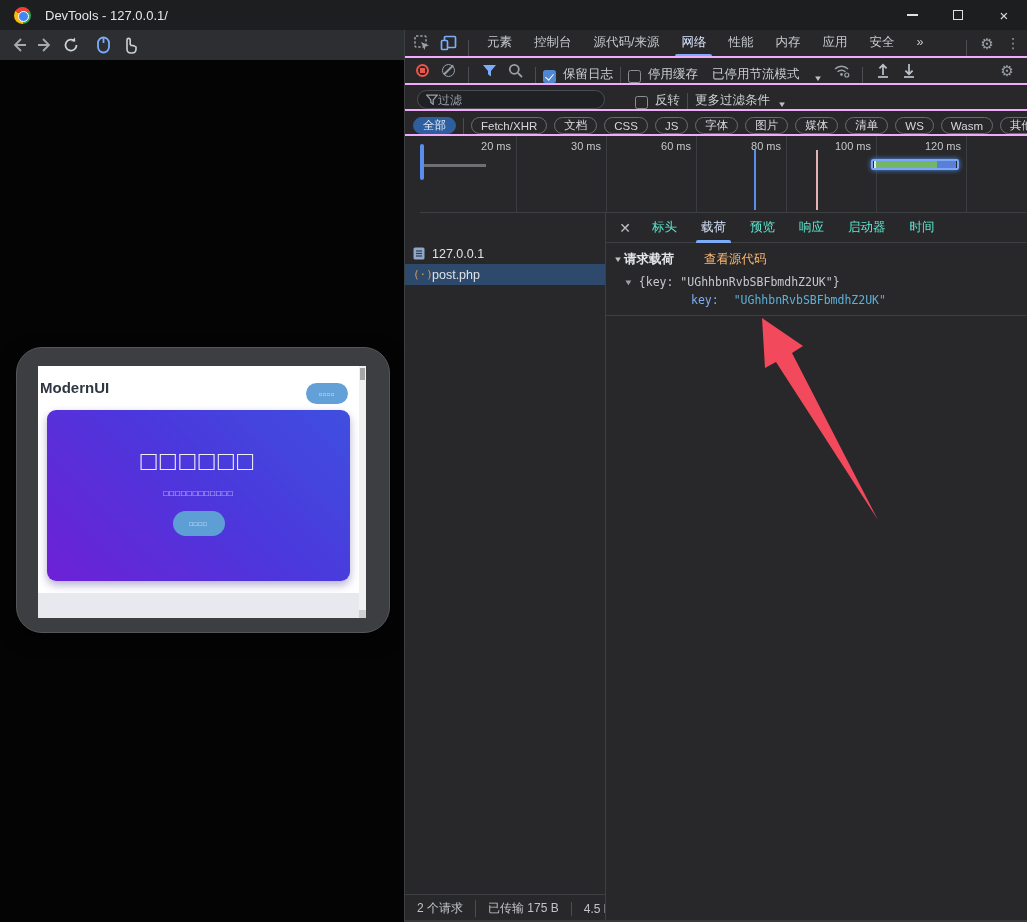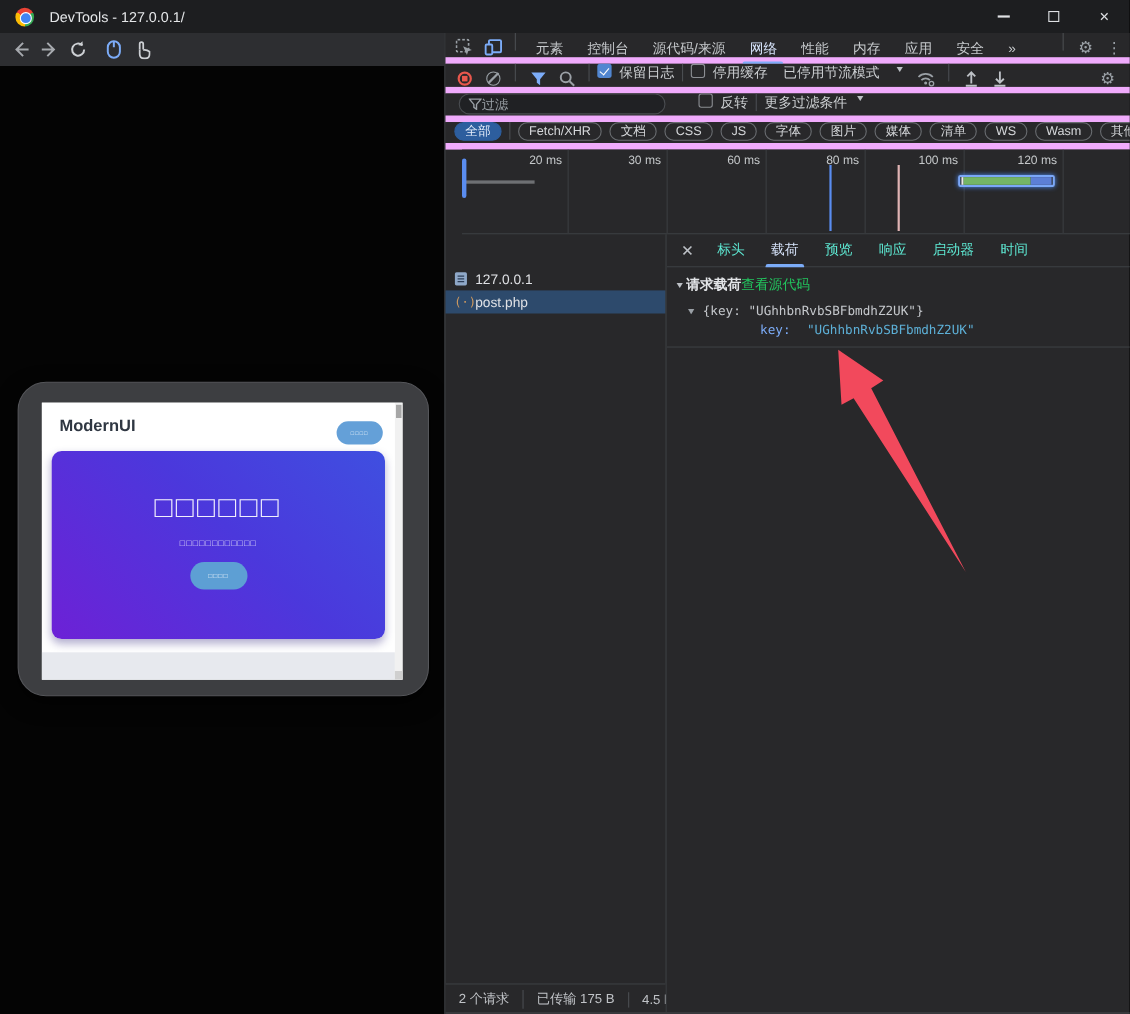--- a/index.html
+++ b/index.html
@@ -31,21 +31,21 @@
     outline:none; font-family:"Liberation Sans", sans-serif; }
 
   
   .page { position:absolute; left:0; top:60px; width:404px; height:862px; background:#040404; }
   .tablet { position:absolute; left:16px; top:287px; width:374px; height:286px;
     background:#3d3e41; border-radius:26px; border:1px solid #55565a;
     box-shadow:0 6px 18px rgba(0,0,0,.6); }
   .tab-screen { position:absolute; left:21px; top:18px; width:328px; height:252px;
     background:#ffffff; overflow:hidden; }
   .site-header { position:absolute; left:0; top:0; width:321px; height:44px; background:#fff; }
-  .brand { position:absolute; left:16px; top:13px; font-size:15px; font-weight:bold; color:#2f3742; }
+  .brand { position:absolute; left:2px; top:13px; font-size:15px; font-weight:bold; color:#2f3742; }
   .hdr-btn { position:absolute; left:268px; top:17px; width:42px; height:21px; border-radius:11px;
     background:#64a0d8; color:#eef4fb; font-size:5px; letter-spacing:1px; border:none;
     display:flex; align-items:center; justify-content:center; }
   .hero { position:absolute; left:9px; top:44px; width:303px; height:171px; border-radius:9px;
     background:linear-gradient(45deg,#6d21d6 0%, #4b38dc 55%, #3f4fe0 100%);
     display:flex; flex-direction:column; align-items:center; box-shadow:0 4px 8px rgba(40,30,120,.35); }
   .hero-title { margin-top:38px; color:rgba(255,255,255,.92); font-size:27px; letter-spacing:3px;
     line-height:1; }
   .hero-sub { margin-top:14px; color:rgba(255,255,255,.85); font-size:8px; letter-spacing:1px; }
   .hero-btn { margin-top:13px; width:52px; height:25px; border-radius:13px; background:#5d9fd4;
@@ -54,22 +54,22 @@
   .below-strip { position:absolute; left:0; top:227px; width:321px; height:25px; background:#e7e9ee; }
   .site-scrollbar { position:absolute; right:0; top:0; width:7px; height:252px; background:#f1f1f1; }
   .site-thumb { position:absolute; left:1px; top:2px; width:5px; height:12px; background:#a6a6a6; }
   .site-sb-corner { position:absolute; left:0; bottom:0; width:7px; height:8px; background:#cfcfcf; }
 
   
   .devtools { position:absolute; left:404px; top:30px; width:623px; height:892px;
     background:#28282a; border-left:1px solid #3c4043; color:#c6c9cc; font-size:12.5px; }
   .devtools::after { content:""; position:absolute; left:0; bottom:0; width:623px; height:2px;
     background:#38393c; }
-  .dt-row { position:absolute; left:0; width:623px; border-bottom:6px solid #f0abfc;
-    display:flex; align-items:flex-start; background:#28282a; }
+  .dt-row { position:absolute; left:0; width:623px; border-bottom:2px solid #f0abfc;
+    display:flex; align-items:flex-end; background:#28282a; }
   .dt-tabbar { top:0; height:28px; }
   .dt-nettoolbar { top:28px; height:27px; }
   .dt-filterbar { top:55px; height:26px; }
   .dt-chipsbar { top:81px; height:25px; }
   .vdiv { width:1px; height:16px; background:#4a4d51; margin:0 7px; flex:0 0 auto; }
 
   .dt-tab { padding:0 2px; margin:0 9px; height:28px; display:flex; align-items:center;
     color:#c6c9cc; position:relative; white-space:nowrap; font-size:12.5px; }
   .dt-tab.selected { color:#d6e3fa; }
   .dt-tab.selected::after { content:""; position:absolute; left:-4px; right:-4px; bottom:0;
@@ -137,21 +137,21 @@
   .det-close { color:#bdc1c6; font-size:14px; width:30px; text-align:center; margin-left:4px; }
   .det-tab { margin:0 12px; height:30px; display:flex; align-items:center; position:relative;
     color:#5eead4; white-space:nowrap; }
   .det-tab.selected { color:#d6e3fa; }
   .det-tab.selected::after { content:""; position:absolute; left:-5px; right:-5px; bottom:0;
     height:2.5px; background:#7cacf8; border-radius:2px 2px 0 0; }
   .payload { position:absolute; left:0; top:30px; width:422px; height:73px;
     border-bottom:1px solid #3c4043; }
   .pl-line1 { position:absolute; left:8px; top:8px; display:flex; align-items:center; }
   .pl-title { font-weight:bold; color:#e3e5e8; margin-left:2px; }
-  .pl-viewsource { color:#22c55e; }
+  .pl-viewsource { margin-left:30px; color:#fdba74; }
   .mono { font-family:"DejaVu Sans Mono", monospace; font-size:11.5px; }
   .pl-line2 { position:absolute; left:20px; top:32px; color:#c5c8cc; display:flex; align-items:center; }
   .pl-line3 { position:absolute; left:41px; top:50px; }
   .pl-key { color:#7cacf8;margin-left:44px; }
   .pl-val { color:#5db0d7; }
 
   .arrow-svg { position:absolute; left:0; top:0; pointer-events:none; }
 </style>
 </head>
 <body>

